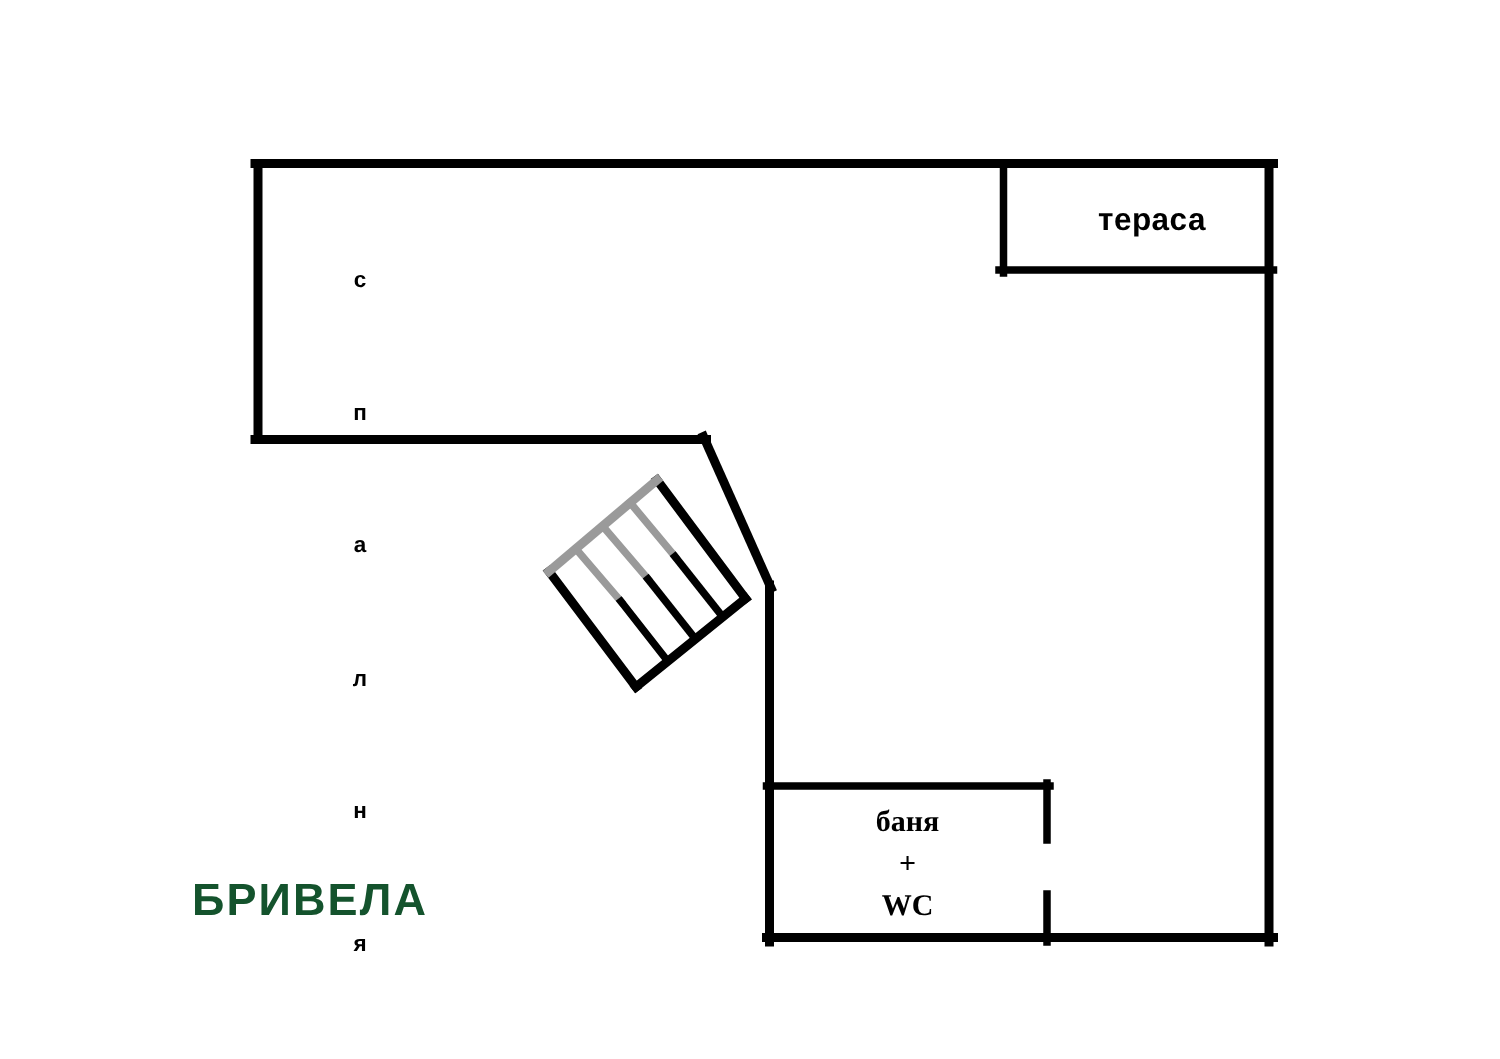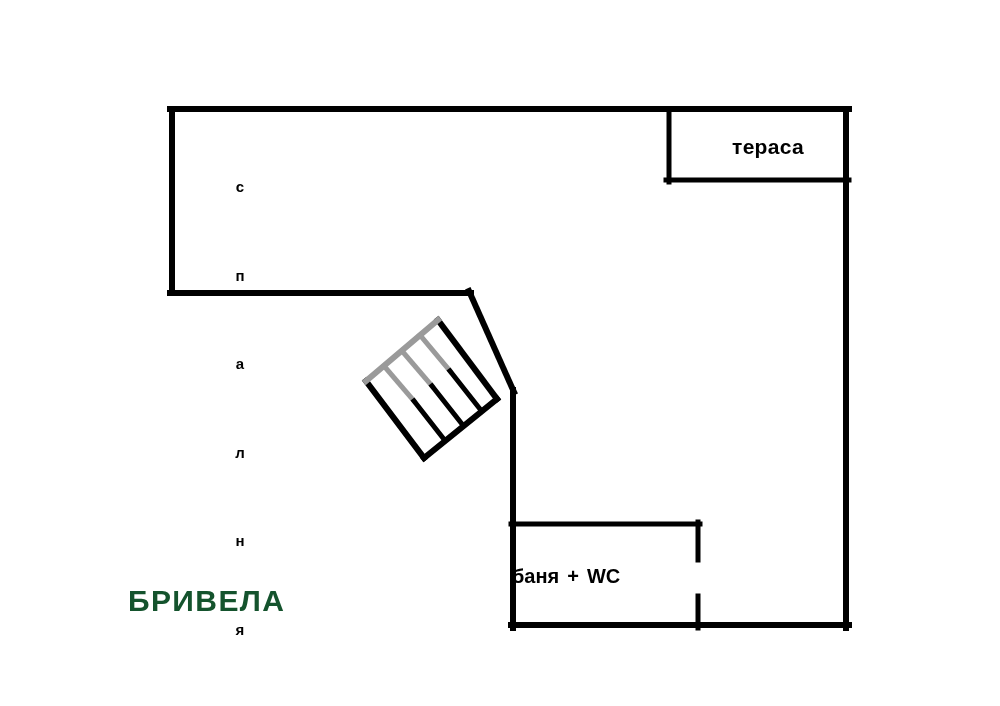--- a/index.html
+++ b/index.html
@@ -55,25 +55,26 @@
   }
   #label-bedroom span {
     display: block;
   }
   #label-bathroom {
     left: 512px;
     top: 524px;
     width: 186px;
     height: 104px;
     display: flex;
-    flex-direction: row;
+    flex-direction: column;
     align-items: center;
-    justify-content: flex-start;
+    justify-content: center;
     gap: 8px;
     font-size: 20px;
+    font-family: Liberation Serif, serif;
   }
   #label-bathroom .bath-line {
     display: block;
     text-align: center;
   }
   #watermark-brivela {
     position: absolute;
     left: 128px;
     top: 584px;
     font-family: "Liberation Sans", sans-serif;

